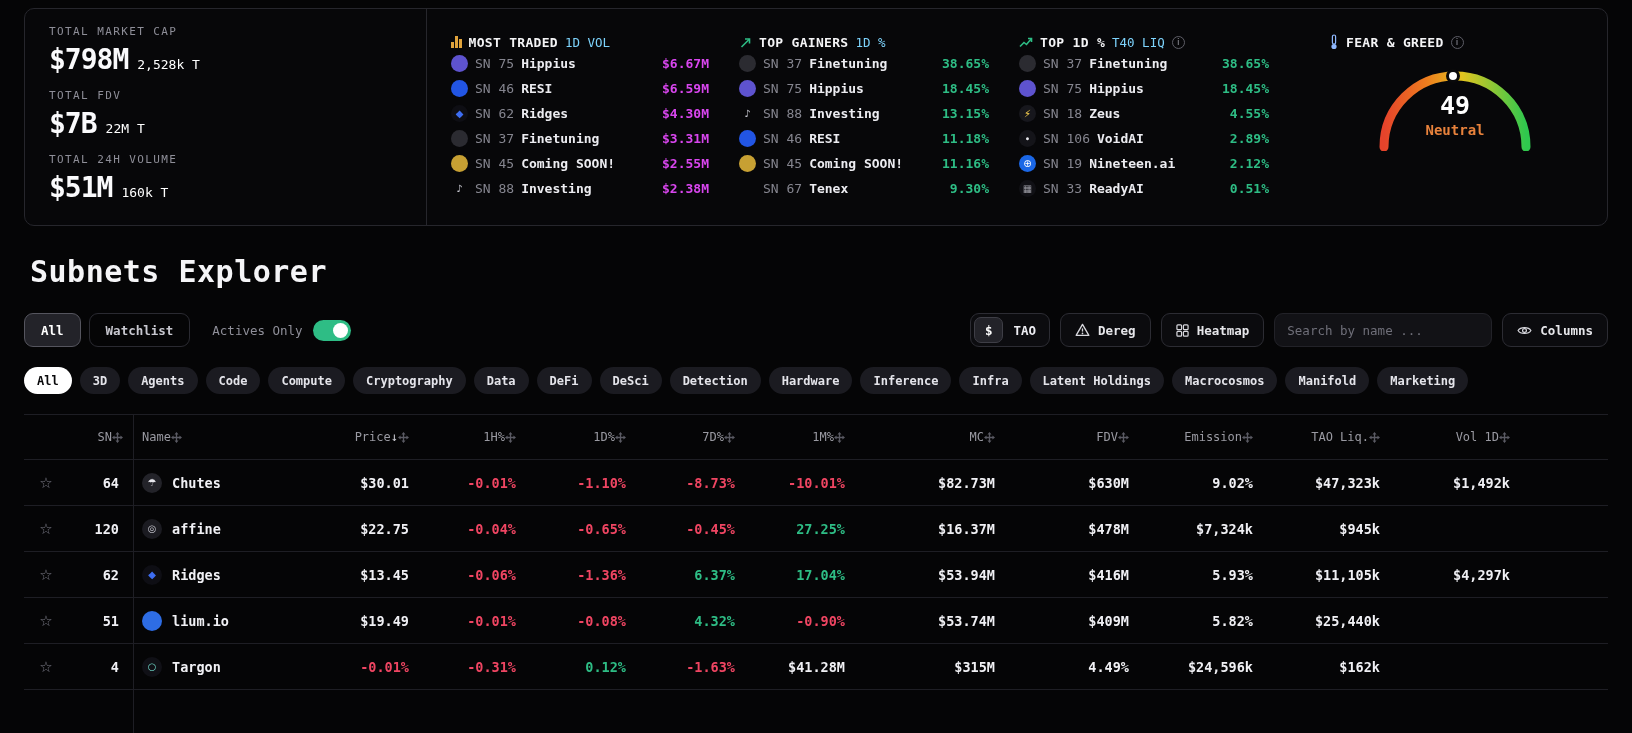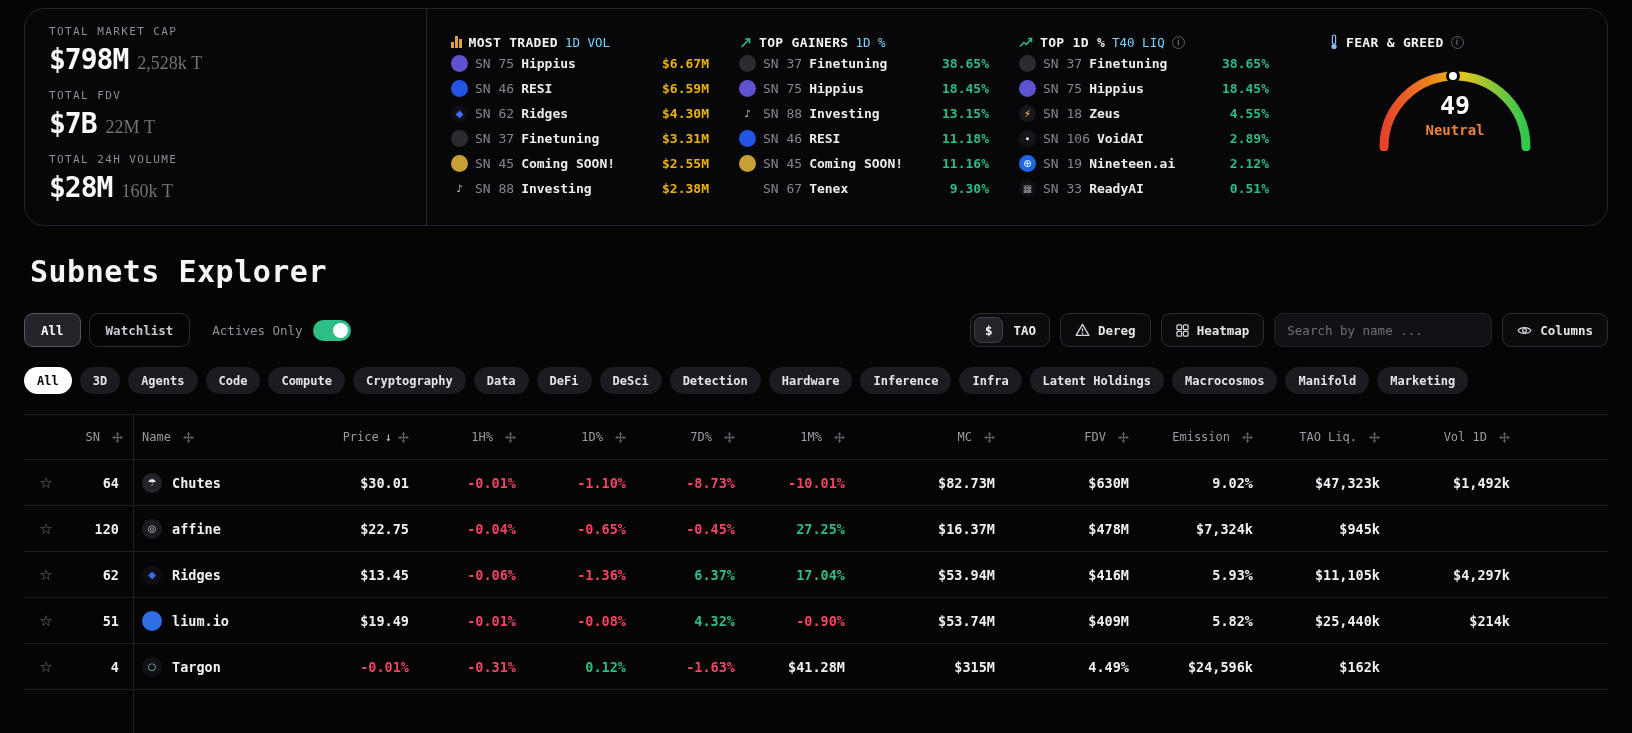--- a/index.html
+++ b/index.html
@@ -9,46 +9,46 @@
     font-family:"DejaVu Sans Mono","Liberation Mono",monospace;
     font-size:13px;
   }
   :root{
     --line:#1e1e24; --pline:#26262c; --muted:#8e8e98; --dim:#6e6e78;
     --green:#2ebd85; --red:#ef4562; --orange:#e8823c;
     --cols:44px 66px 165px 120px 107px 110px 109px 110px 150px 134px 124px 127px 130px;
   }
 
   
-  .top-panel{ margin:8px 24px 0; height:218px; border:1px solid var(--pline); border-radius:20px; display:flex; background:#070709;}
+  .top-panel{ margin:8px 24px 0; height:218px; border:1px solid var(--pline); border-radius:10px; display:flex; background:#070709;}
   .stats{ width:402px; border-right:1px solid var(--pline); padding:16px 24px; }
   .stat{ margin-bottom:13px; }
   .stat-label{ font-size:11px; letter-spacing:1.4px; color:var(--muted); margin-bottom:5px; }
   .stat-line{ display:flex; align-items:baseline; gap:9px; }
   .stat-value{ font-size:28px; font-weight:700; color:#fafafc; letter-spacing:-1px; }
-  .stat-sub{ font-size:18px; color:#737373;font-family:Liberation Serif, serif; }
+  .stat-sub{ font-size:13px; color:#ffffff; }
 
   .boards{ flex:1; display:flex; gap:30px; padding:24px 26px 0 24px; }
   .board{ width:258px; }
   .board.gain-col{ width:250px; }
   .board-head{ display:flex; align-items:center; gap:7px; height:18px; }
   .board-title{ font-size:13px; font-weight:700; color:#f4f4f6; letter-spacing:.3px; white-space:nowrap; }
   .board-sub{ font-size:12.5px; color:#7dd3fc; white-space:nowrap; }
   .icon-bars{ display:inline-flex; align-items:flex-end; gap:1.5px; height:12px; }
   .icon-bars i{ width:2.5px; background:#e0a33c; display:block; }
   .icon-bars i:nth-child(1){ height:6px; } .icon-bars i:nth-child(2){ height:12px; } .icon-bars i:nth-child(3){ height:9px; }
   .info{ width:13px; height:13px; border:1px solid #5d5d66; border-radius:50%; display:inline-flex; align-items:center; justify-content:center; color:#9a9aa3; font-size:9px; }
   .info::after{ content:"i"; font-family:"DejaVu Sans",sans-serif; }
 
   .lb-row{ display:flex; align-items:center; gap:7px; height:25px; cursor:pointer; }
   .coin{ width:17px; height:17px; min-width:17px; border-radius:50%; display:inline-flex; align-items:center; justify-content:center; overflow:hidden; }
   .coin-g{ font-size:10px; line-height:1; font-family:"DejaVu Sans",sans-serif; }
   .lb-sn{ color:#85858f; white-space:nowrap; }
   .lb-name{ font-weight:700; color:#ececf1; white-space:nowrap; overflow:hidden; text-overflow:ellipsis; }
-  .lb-value{ margin-left:auto; font-weight:700; color:#eab308; white-space:nowrap; }
+  .lb-value{ margin-left:auto; font-weight:700; color:#d946ef; white-space:nowrap; }
   .board.gain-col .lb-value{ color:var(--green); }
 
   .fg{ margin-left:auto; width:252px; }
   .gauge{ position:relative; width:170px; margin:8px auto 0; }
   .gauge-text{ position:absolute; left:0; right:0; top:32px; text-align:center; }
   .gauge-value{ font-size:25px; font-weight:700; color:#fff; }
   .gauge-label{ font-size:14px; font-weight:700; color:var(--orange); margin-top:2px; }
 
   
   .page-title{ margin:28px 0 0 30px; font-size:30px; font-weight:700; letter-spacing:.5px; color:#f5f5f7; }
@@ -72,21 +72,21 @@
 
   
   .chips{ margin:20px 0 0 24px; display:flex; gap:8px; white-space:nowrap; overflow:hidden; width:1608px; }
   .chip{ font:inherit; font-size:12px; font-weight:700; height:27px; padding:0 13px; border-radius:999px; border:none; cursor:pointer; flex:0 0 auto; }
   .chip.is-active{ background:#fff; color:#09090b; }
   .chip.is-default{ background:#1b1b21; color:#e4e4ea; }
 
   
   .table{ margin:20px 24px 0; }
   .t-head{ display:grid; grid-template-columns:var(--cols); height:46px; border-top:1px solid var(--line); border-bottom:1px solid var(--line); color:#9a9aa2; font-size:12px; }
-  .hcell{ display:flex; align-items:center; gap:6px; justify-content:flex-end; padding-right:10px; cursor:pointer;text-align:center; }
+  .hcell{ display:flex; align-items:center; justify-content:flex-end; padding-right:10px; cursor:pointer;text-align:center; }
   .hcell.is-start{ justify-content:flex-start; padding-left:8px; }
   .hcell.is-hdiv{ border-right:1px solid var(--line); }
   .hsort{ color:#d2d2da; }
   .mv{ flex:0 0 auto; }
   .row{ display:grid; grid-template-columns:var(--cols); height:46px; border-bottom:1px solid var(--line); cursor:pointer; }
   .cell{ display:flex; align-items:center; }
   .c-star{ justify-content:center; }
   .star{ color:#7a7a85; font-size:15px; cursor:pointer; }
   .star::after{ content:"☆"; font-family:"DejaVu Sans",sans-serif; }
   .c-sn{ justify-content:flex-end; padding-right:14px; border-right:1px solid var(--line); font-weight:700; color:#f0f0f4; font-size:13.5px; }
@@ -117,21 +117,21 @@
         <div class="stat-label">TOTAL FDV</div>
         <div class="stat-line">
           <span class="stat-value">$7B</span>
           <span class="stat-sub">22M Τ</span>
         </div>
       </div>
 
       <div class="stat">
         <div class="stat-label">TOTAL 24H VOLUME</div>
         <div class="stat-line">
-          <span class="stat-value">$28M</span>
+          <span class="stat-value">$51M</span>
           <span class="stat-sub">160k Τ</span>
         </div>
       </div>
     </div>
 
   <div class="boards">
 
     <section class="board">
       <div class="board-head">
         <span class="icon-bars">
@@ -641,21 +641,20 @@
         </div>
         <div class="cell num">$19.49</div>
         <div class="cell num pct neg">-0.01%</div>
         <div class="cell num pct neg">-0.08%</div>
         <div class="cell num pct pos">4.32%</div>
         <div class="cell num pct neg">-0.90%</div>
         <div class="cell num">$53.74M</div>
         <div class="cell num">$409M</div>
         <div class="cell num">5.82%</div>
         <div class="cell num">$25,440k</div>
-        <div class="cell num">$214k</div>
       </div>
 
       <div class="row">
         <div class="cell c-star">
           <span class="star"></span>
         </div>
         <div class="cell c-sn">4</div>
         <div class="cell c-name">
           <span class="coin" style="background: rgb(16, 16, 22);">
             <span class="coin-g" style="color: rgb(111, 216, 200);">○</span>

